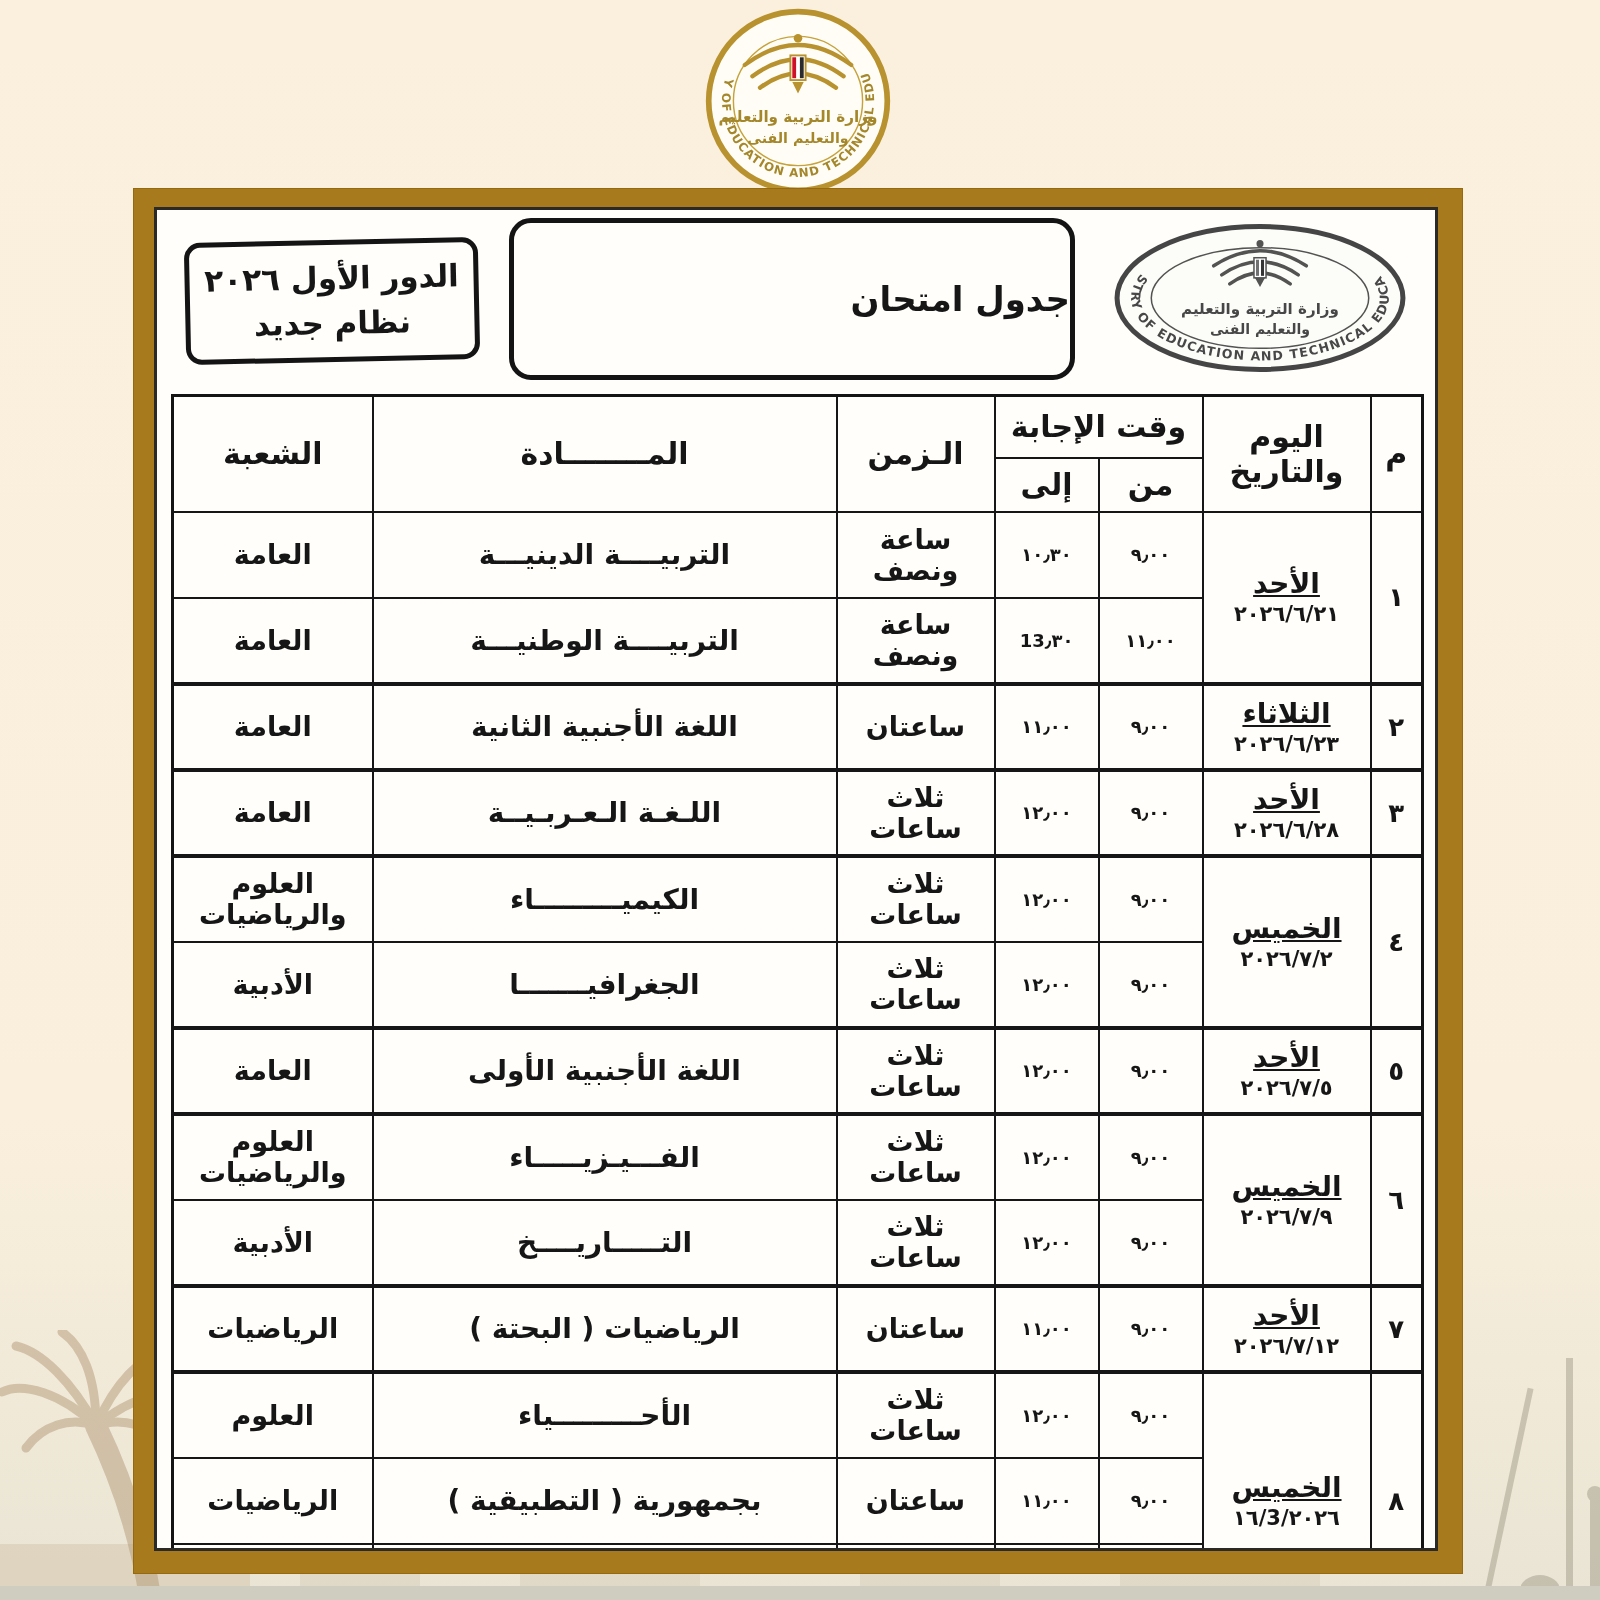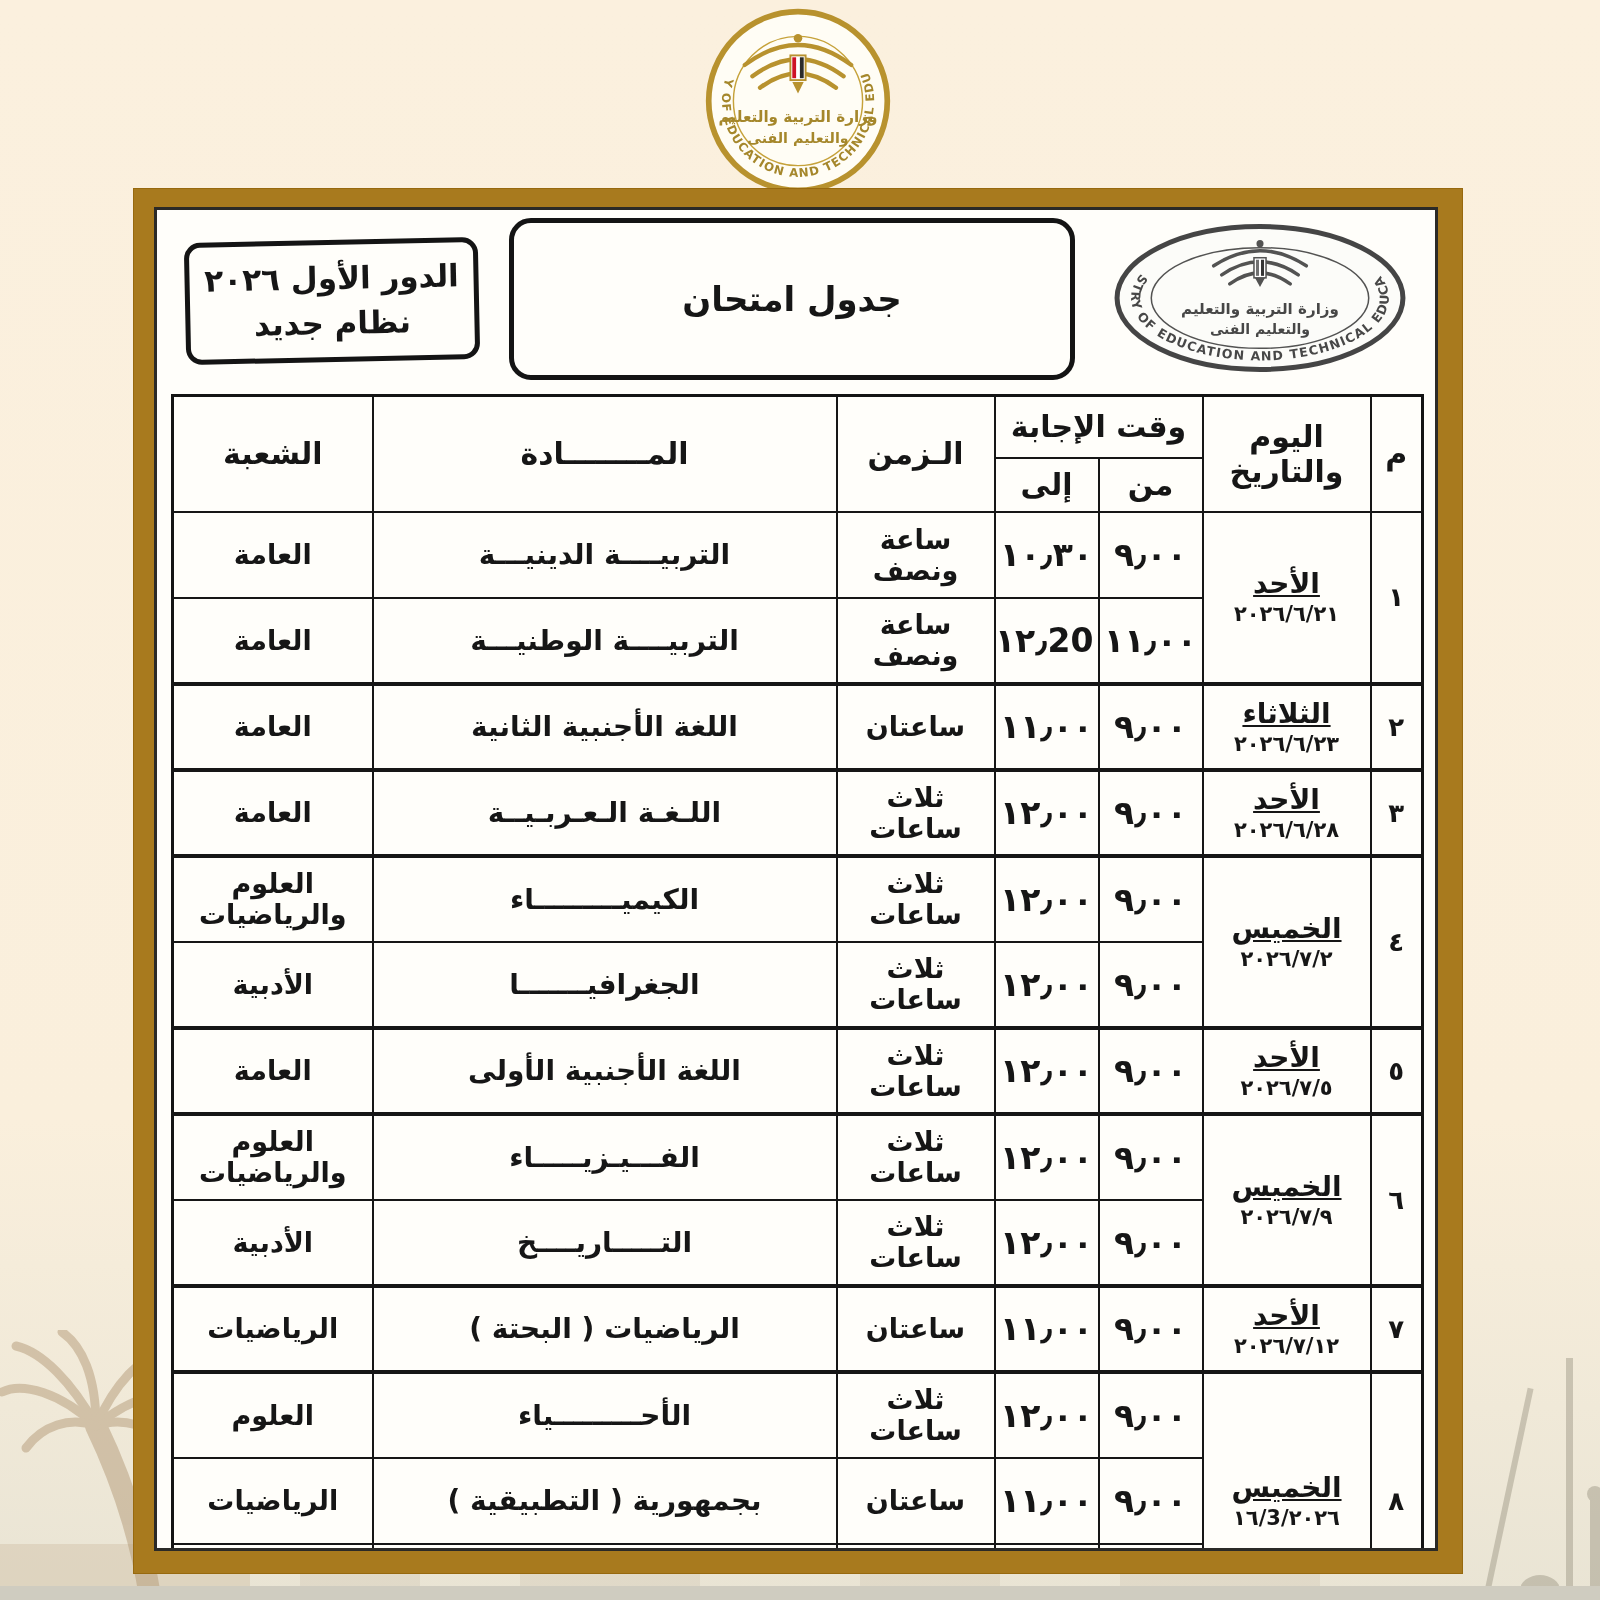--- a/index.html
+++ b/index.html
@@ -19,21 +19,21 @@
   .doc-header{position:relative;height:182px;}
   .session-box{
     position:absolute;left:28px;top:30px;width:284px;height:112px;
     border:5px solid #141414;border-radius:16px;transform:rotate(-1.2deg);
     display:flex;flex-direction:column;align-items:center;justify-content:center;
     font-weight:bold;font-size:31px;line-height:1.45;text-align:center;
   }
   .title-box{
     position:absolute;left:352px;top:8px;width:556px;height:152px;
     border:5px solid #141414;border-radius:22px;
-    display:flex;flex-direction:column;align-items:center;justify-content:center;
+    display:flex;flex-direction:column;align-items:flex-end;justify-content:center;
     font-weight:bold;text-align:center;line-height:1.3;
   }
   .title-box .t1{font-size:34px;}
   .title-box .t2{font-size:31px;}
   .title-box .t3{font-size:31px;}
   .doc-seal{position:absolute;left:952px;top:10px;width:302px;height:156px;opacity:.95;}
   
   table.exam{
     border-collapse:collapse;table-layout:fixed;width:1250px;margin:2px 14px 0;
     border:3px solid #141414;direction:rtl;
@@ -41,21 +41,21 @@
   .exam th,.exam td{
     border:2px solid #161616;text-align:center;vertical-align:middle;
     font-weight:bold;padding:0 4px;overflow:hidden;
   }
   .exam thead tr.h1{height:62px;}
   .exam thead tr.h2{height:54px;}
   .exam thead th{font-size:30px;}
   .exam tbody tr{height:86px;}
   .exam td{font-size:27px;}
   td.c-subj{font-size:28px;letter-spacing:.3px;margin-top:34px;}
-  td.c-time{font-size:33px;margin-left:20px;}
+  td.c-time{font-size:18px;margin-left:20px;}
   td.c-serial{font-size:26px;}
   td.c-day .day{font-size:28px;line-height:1.25;text-decoration:underline;}
   td.c-day .date{font-size:21px;line-height:1.25;}
   tr.gsep td{border-top-width:4px;}
   col.col-serial{width:52px;}  col.col-day{width:168px;}
   col.col-from{width:104px;}   col.col-to{width:104px;}
   col.col-dur{width:158px;}    col.col-subj{width:464px;}
   col.col-sect{width:200px;}
 </style>
 </head>
@@ -182,21 +182,21 @@
             <div class="date">٢٠٢٦/٦/٢١</div>
           </td>
           <td class="c-time">٩٫٠٠</td>
           <td class="c-time">١٠٫٣٠</td>
           <td class="c-dur">ساعة ونصف</td>
           <td class="c-subj">التربيــــة الدينيـــة</td>
           <td class="c-sect">العامة</td>
         </tr>
         <tr>
           <td class="c-time">١١٫٠٠</td>
-          <td class="c-time">١٢٫20</td>
+          <td class="c-time">13٫٣٠</td>
           <td class="c-dur">ساعة ونصف</td>
           <td class="c-subj">التربيــــة الوطنيـــة</td>
           <td class="c-sect">العامة</td>
         </tr>
 
         <tr class="gsep">
           <td class="c-serial">٢</td>
           <td class="c-day">
             <div class="day">الثلاثاء</div>
             <div class="date">٢٠٢٦/٦/٢٣</div>

